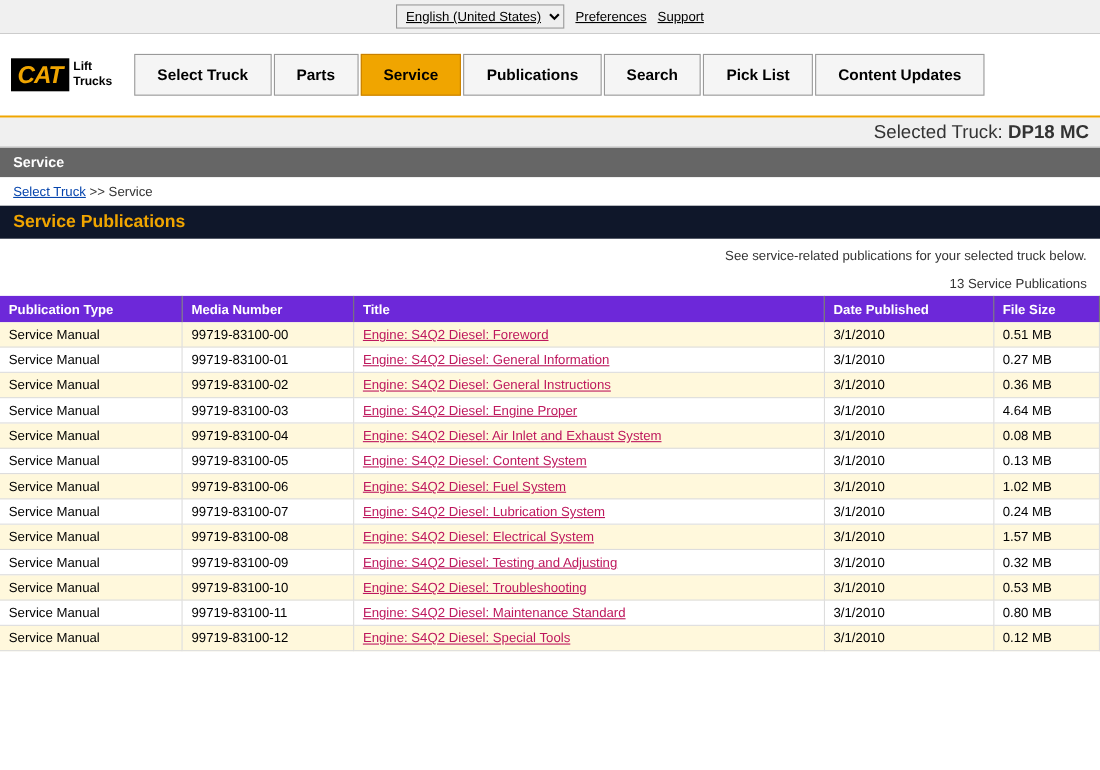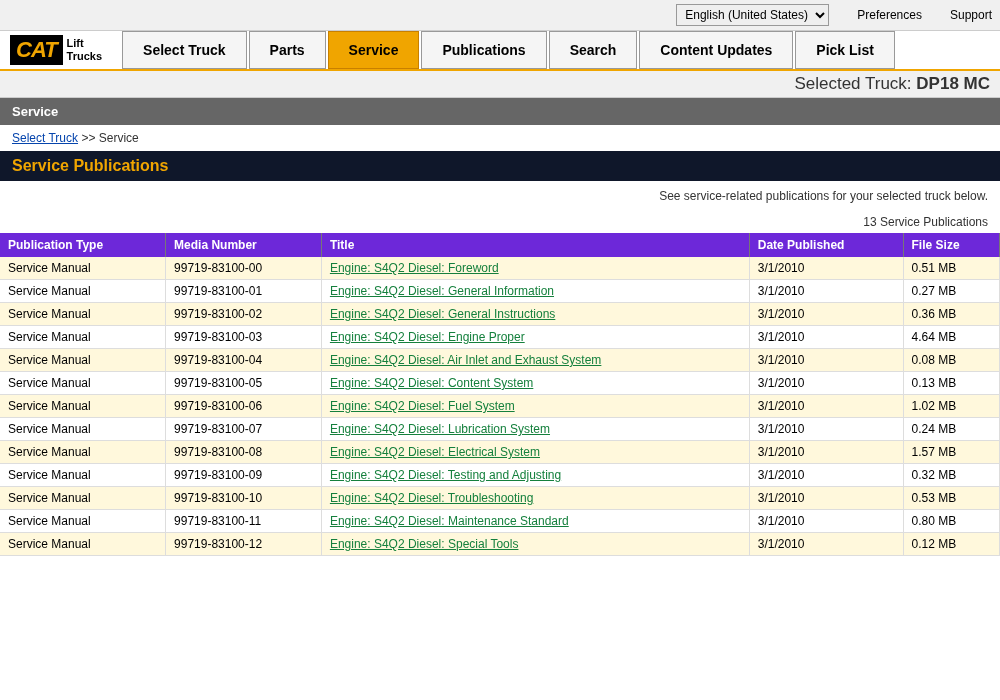--- a/index.html
+++ b/index.html
@@ -1,45 +1,46 @@
 <!DOCTYPE html>
 <html><head>
   <meta charset="utf-8">
   <style>
     * { margin: 0; padding: 0; box-sizing: border-box; }
     body { font-family: Arial, sans-serif; font-size: 12px; background: #fff; width: 1000px; height: 700px; overflow: hidden; }
 
     
     #top-bar {
       display: flex;
-      justify-content: flex-end;
+      justify-content: center;
       align-items: center;
       background: #f0f0f0;
       padding: 4px 8px;
       border-bottom: 1px solid #ccc;
-      gap: 28px;
+      gap: 10px;
+      text-decoration: underline;
     }
     #lang-select {
       font-size: 12px;
       padding: 2px 4px;
       border: 1px solid #999;
     }
     .top-link {
       font-size: 12px;
       color: #000;
       cursor: pointer;
       text-decoration: none;
     }
 
     
     #header {
       display: flex;
       align-items: center;
       background: #fff;
-      padding: 0 10px;
+      padding: 18px 10px;
       border-bottom: 2px solid #f0a500;
     }
     #logo {
       display: flex;
       align-items: center;
       margin-right: 20px;
     }
     .cat-logo-box {
       background: #000;
       color: #f0a500;
@@ -160,21 +161,21 @@
     }
     #pub-table tbody tr:nth-child(even) {
       background: #fff;
     }
     #pub-table tbody td {
       padding: 4px 8px;
       border-bottom: 1px solid #ddd;
       border-right: 1px solid #ddd;
     }
     #pub-table tbody td a {
-      color: #15803d;
+      color: #be185d;
       text-decoration: underline;
       cursor: pointer;
     }
 
     #main-content {
       overflow-y: auto;
       height: calc(700px - 24px - 52px - 22px - 28px);
     }
   </style>
 </head>
@@ -190,22 +191,22 @@
   <div id="logo">
     <div class="cat-logo-box">CAT</div>
     <div class="cat-logo-text">Lift<br>Trucks</div>
   </div>
   <nav id="nav-tabs">
   <a class="nav-tab">Select Truck</a>
       <a class="nav-tab">Parts</a>
       <a class="nav-tab active">Service</a>
       <a class="nav-tab">Publications</a>
       <a class="nav-tab">Search</a>
+      <a class="nav-tab">Pick List</a>
       <a class="nav-tab">Content Updates</a>
-      <a class="nav-tab">Pick List</a>
     </nav>
 </div>
 
 <div id="selected-truck-bar">
   <span>Selected Truck:</span>
   <strong>DP18 MC</strong>
 </div>
 
 <div id="main-content">
 

